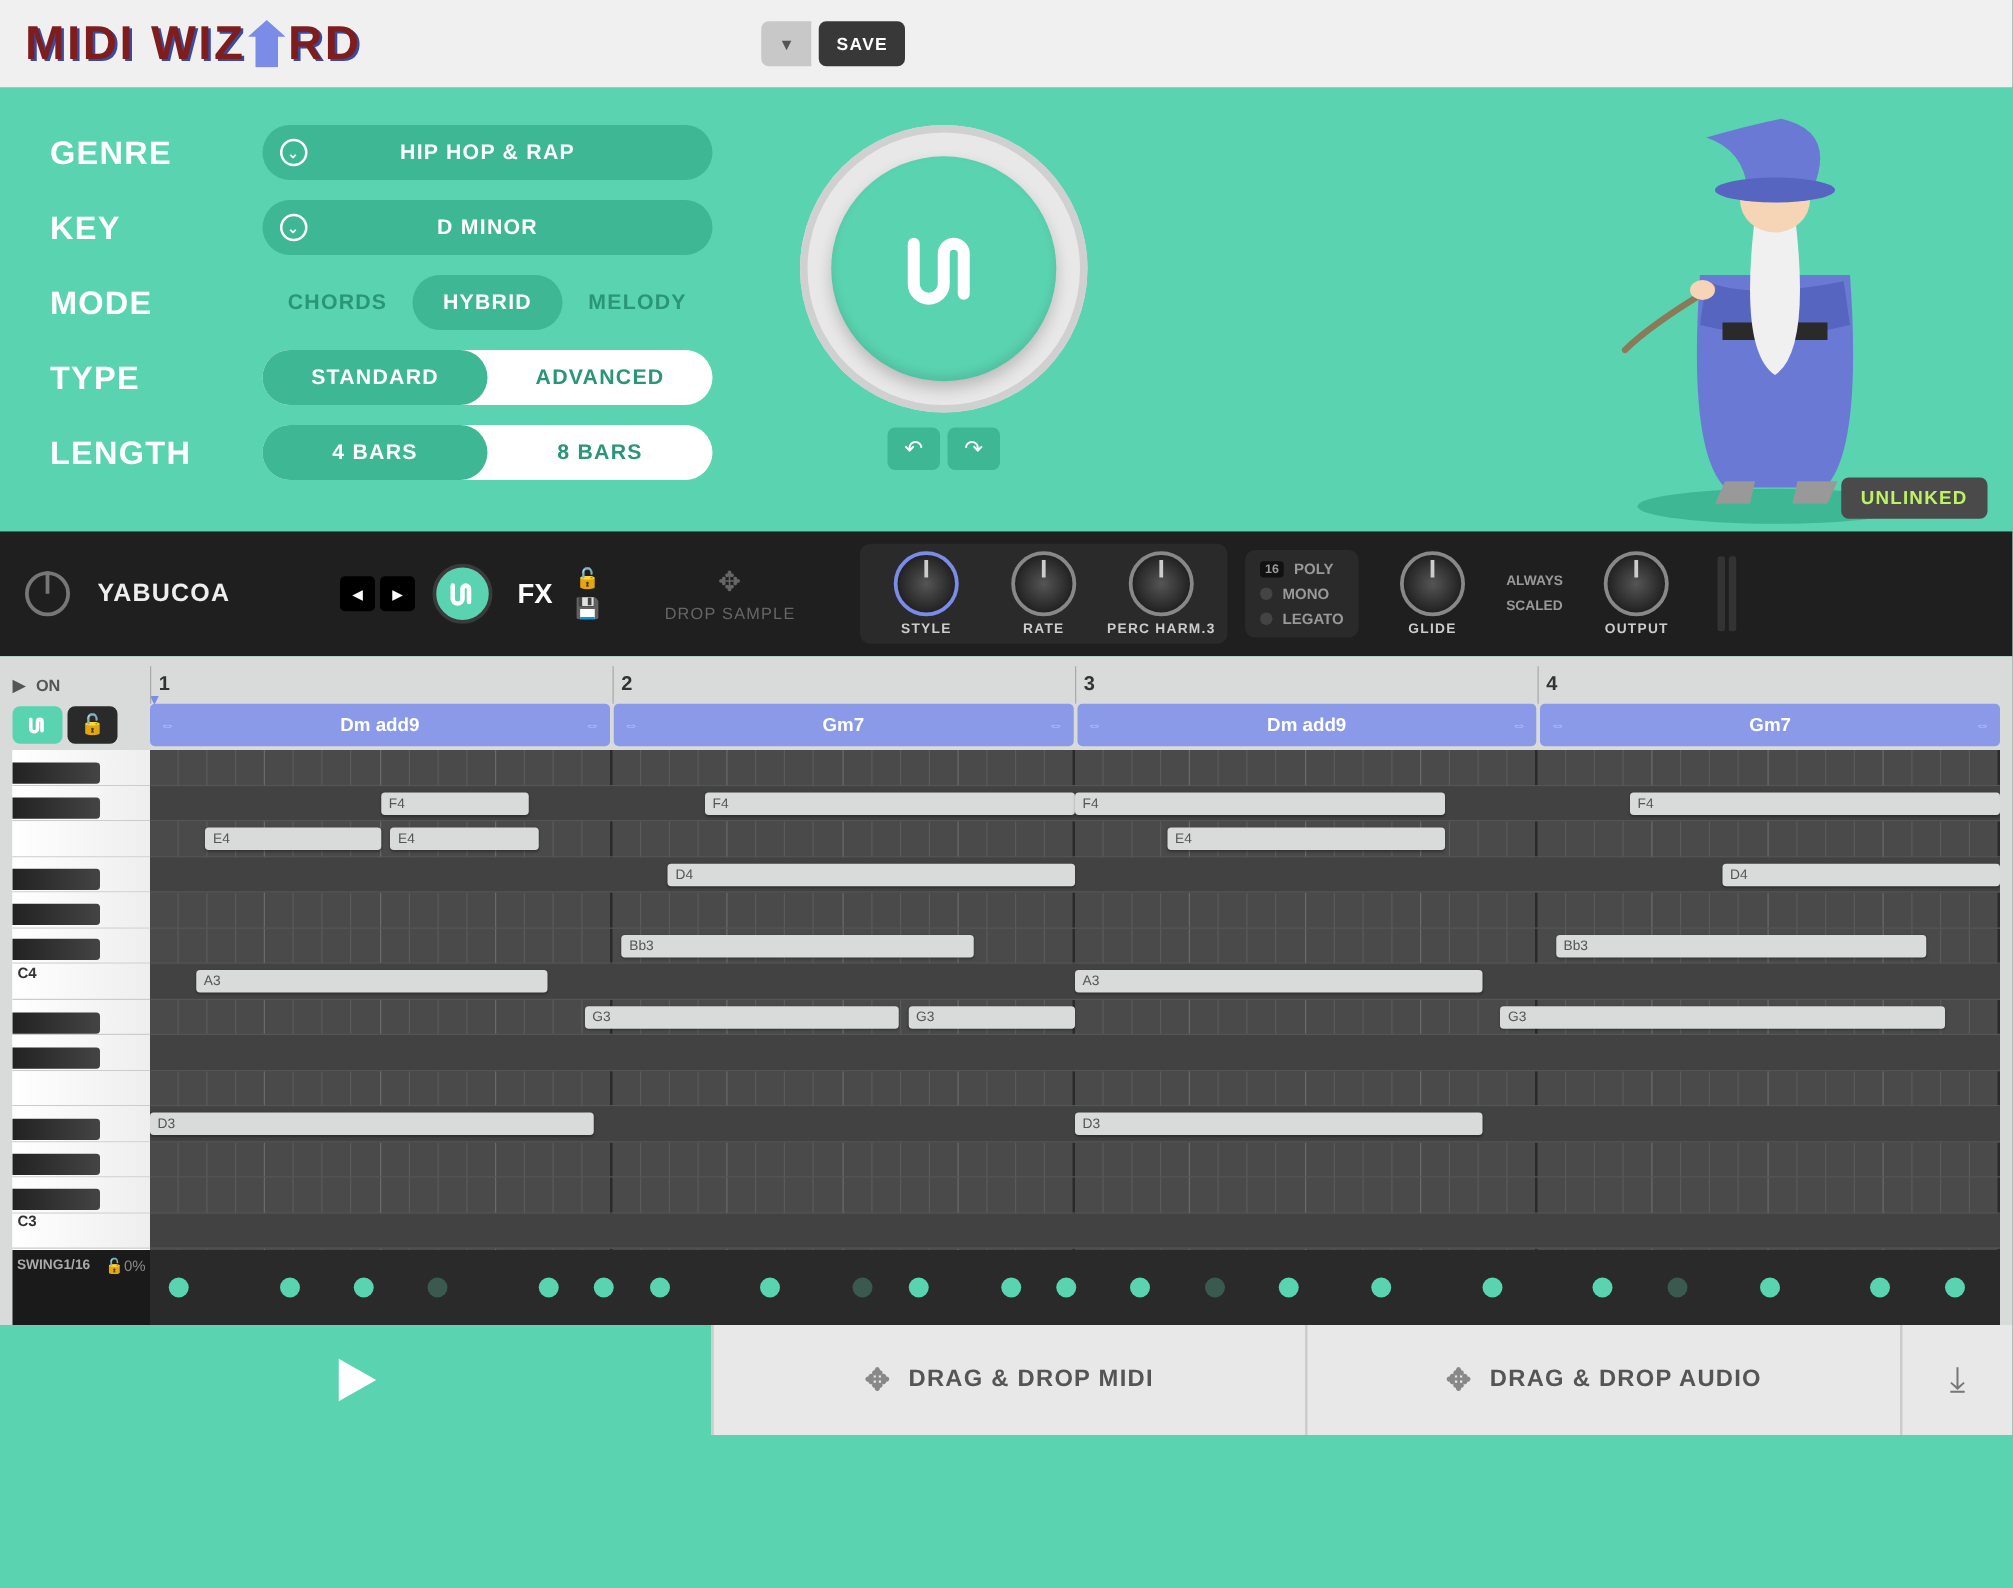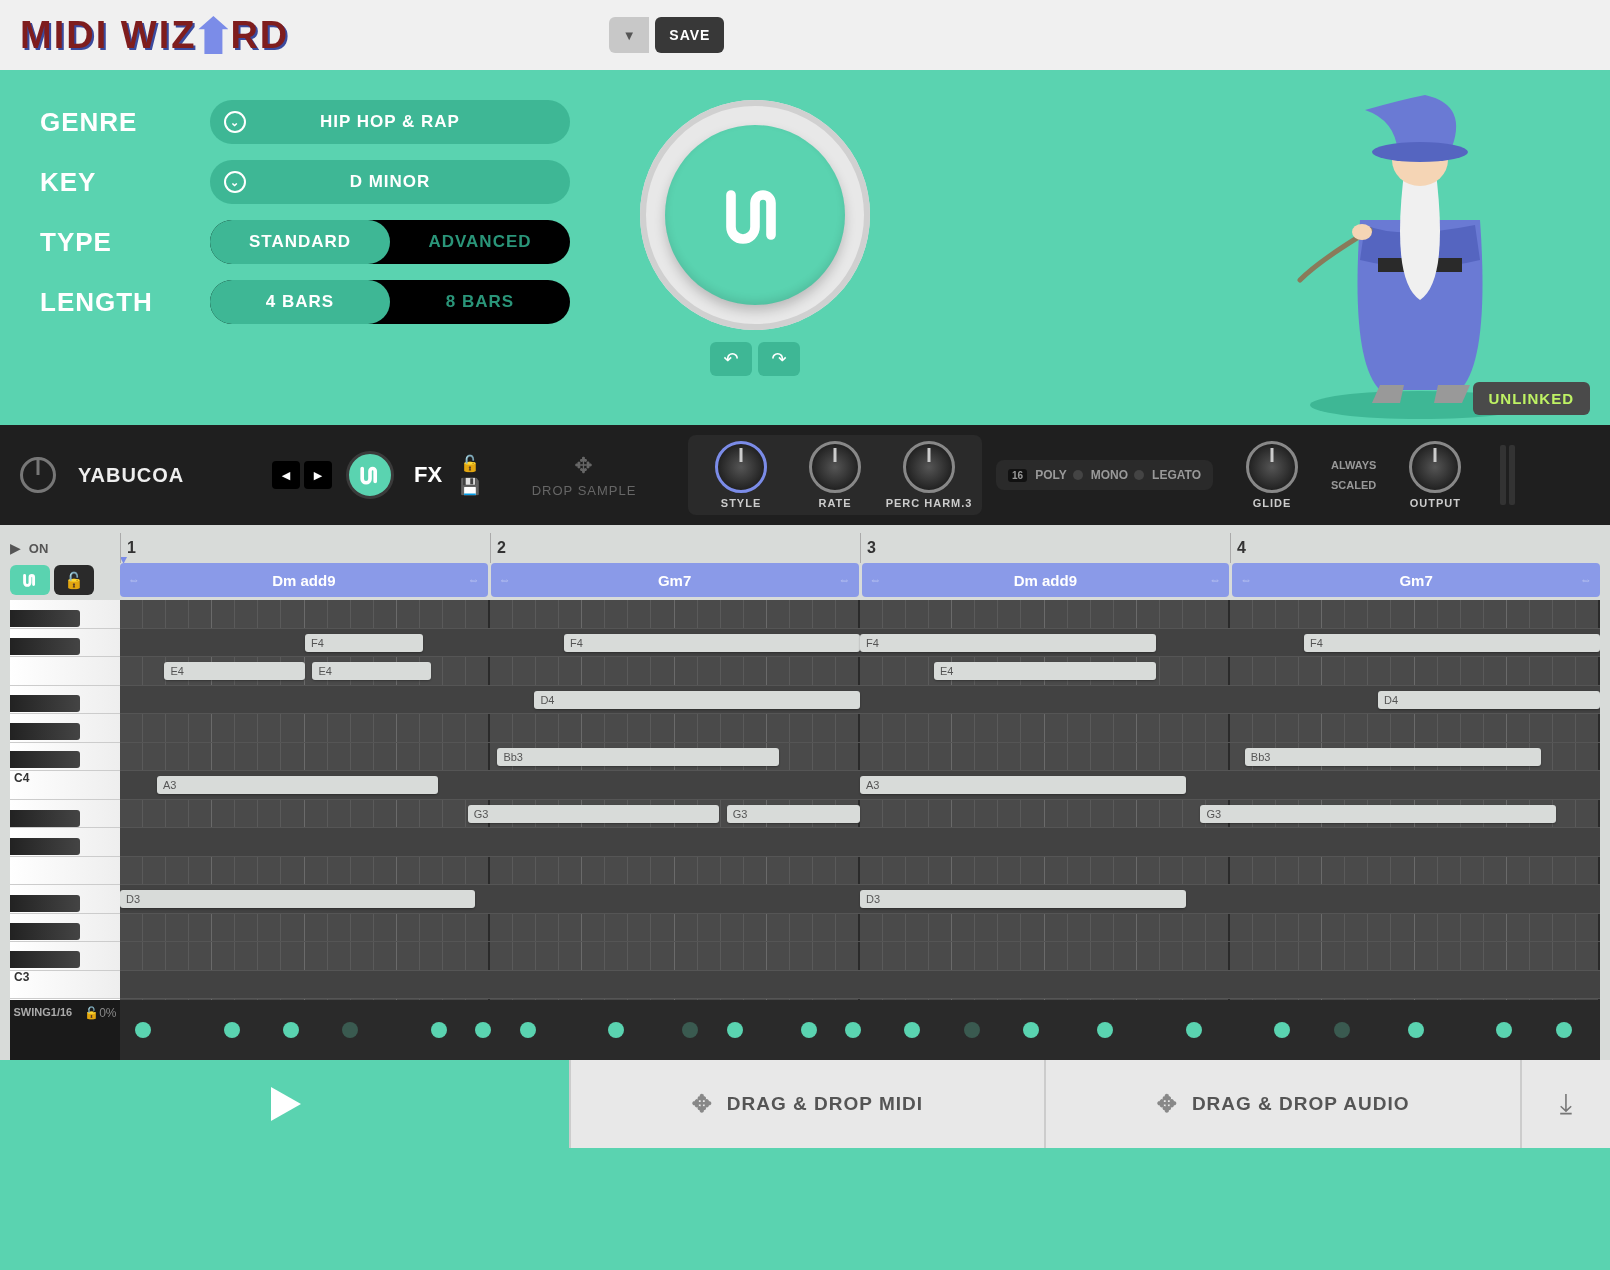--- a/index.html
+++ b/index.html
@@ -22,21 +22,21 @@
 .settings-col { width: 580px; }
 .setting-row { display: flex; align-items: center; margin-bottom: 16px; }
 .setting-label { width: 170px; font-weight: 900; font-size: 26px; color: #fff; letter-spacing: 1px; }
 .pill { height: 44px; border-radius: 22px; background: #3eb795; display:flex;align-items:center;justify-content:center;color:#fff;font-weight:bold;font-size:17px;letter-spacing:1px;position:relative; }
 .pill.full { width: 360px; }
 .pill .chev { position:absolute;left:14px;width:22px;height:22px;border-radius:50%;border:2px solid #fff;display:flex;align-items:center;justify-content:center;font-size:11px; }
 .seg { display:flex; gap:0; }
 .seg-btn { height:44px;border-radius:22px;background:transparent;color:#2a9579;font-weight:bold;font-size:17px;letter-spacing:1px;display:flex;align-items:center;justify-content:center; }
 .seg-btn.active { background:#3eb795;color:#fff; }
 .seg3 .seg-btn { width:120px; }
-.seg2-wrap { width:360px; background:#000000; border-radius:22px;display:flex; }
+.seg2-wrap { width:360px; background:#ffffff; border-radius:22px;display:flex; }
 .seg2 .seg-btn { width:180px; }
 
 .gen-btn-wrap { position:absolute; left:640px; top:30px; }
 .gen-btn { width:230px;height:230px;border-radius:50%;background:#e8e8e8;display:flex;align-items:center;justify-content:center;box-shadow:inset 0 0 0 6px #d0d0d0; }
 .gen-inner { width:180px;height:180px;border-radius:50%;background:#5ad3b0;display:flex;align-items:center;justify-content:center;box-shadow:0 6px 12px rgba(0,0,0,.2),inset 0 -4px 8px rgba(0,0,0,.1); }
 .gen-inner svg { width:80px;height:80px; }
 .undo-redo { display:flex;gap:6px;justify-content:center;margin-top:12px; }
 .ur-btn { width:42px;height:34px;background:#3eb795;border-radius:6px;display:flex;align-items:center;justify-content:center;color:#fff;font-size:18px; }
 
 .wizard-img { position:absolute; right:40px; top:10px; width:320px; height:340px; }
@@ -55,21 +55,21 @@
 .lock-save { display:flex;flex-direction:column;gap:4px;margin-left:4px; }
 .ls { color:#888;font-size:16px; }
 .drop-sample { width:180px;color:#666;font-size:13px;text-align:center;letter-spacing:1px; }
 .drop-sample .dicon{font-size:22px;display:block;margin-bottom:4px;}
 .knob-group { display:flex;align-items:center;gap:4px;background:#2a2a2a;border-radius:8px;padding:6px 8px; }
 .knob { display:flex;flex-direction:column;align-items:center;gap:4px; width:90px;}
 .knob-circle { width:52px;height:52px;border-radius:50%;background:radial-gradient(circle,#555 0%,#222 70%);border:3px solid #888;position:relative; }
 .knob-circle.blue{border-color:#7b8ce8;}
 .knob-circle:after{content:"";position:absolute;left:50%;top:4px;width:3px;height:14px;background:#ccc;transform:translateX(-50%);}
 .knob-label { color:#ccc;font-size:11px;font-weight:bold;letter-spacing:1px; }
-.voice-opts { display:flex;gap:6px;font-size:12px;font-weight:bold;color:#999;background:#2a2a2a;border-radius:8px;padding:8px 12px; }
+.voice-opts { display:flex;flex-direction:column;gap:6px;font-size:12px;font-weight:bold;color:#999;background:#2a2a2a;border-radius:8px;padding:8px 12px; }
 .voice-opts .vrow{display:flex;align-items:center;gap:8px;}
 .vdot{width:10px;height:10px;border-radius:50%;background:#444;}
 .vnum{background:#111;padding:1px 4px;border-radius:3px;font-size:10px;}
 .glide-opts{display:flex;flex-direction:column;gap:8px;font-size:11px;color:#999;font-weight:bold;}
 .out-meters{display:flex;gap:3px;margin-left:6px;}
 .meter{width:6px;height:60px;background:#333;border-radius:2px;}
 
 
 .roll-area { background:#d8dbd9; padding:8px 10px 0 10px; }
 .ruler { height:30px;display:flex;align-items:center;position:relative; }
@@ -143,20 +143,28 @@
       <div class="pill full">
         <span class="chev">⌄</span>
         <span>HIP HOP &amp; RAP</span>
       </div>
     </div>
     <div class="setting-row">
       <div class="setting-label">KEY</div>
       <div class="pill full">
         <span class="chev">⌄</span>
         <span>D MINOR</span>
+      </div>
+    </div>
+    <div class="setting-row">
+      <div class="setting-label">MODE</div>
+      <div class="seg seg3 seg2-wrap" style="background:transparent">
+        <div class="seg-btn">CHORDS</div>
+        <div class="seg-btn active">HYBRID</div>
+        <div class="seg-btn">MELODY</div>
       </div>
     </div>
     <div class="setting-row">
       <div class="setting-label">TYPE</div>
       <div class="seg seg2 seg2-wrap">
         <div class="seg-btn active">STANDARD</div>
         <div class="seg-btn">ADVANCED</div>
       </div>
     </div>
     <div class="setting-row">

